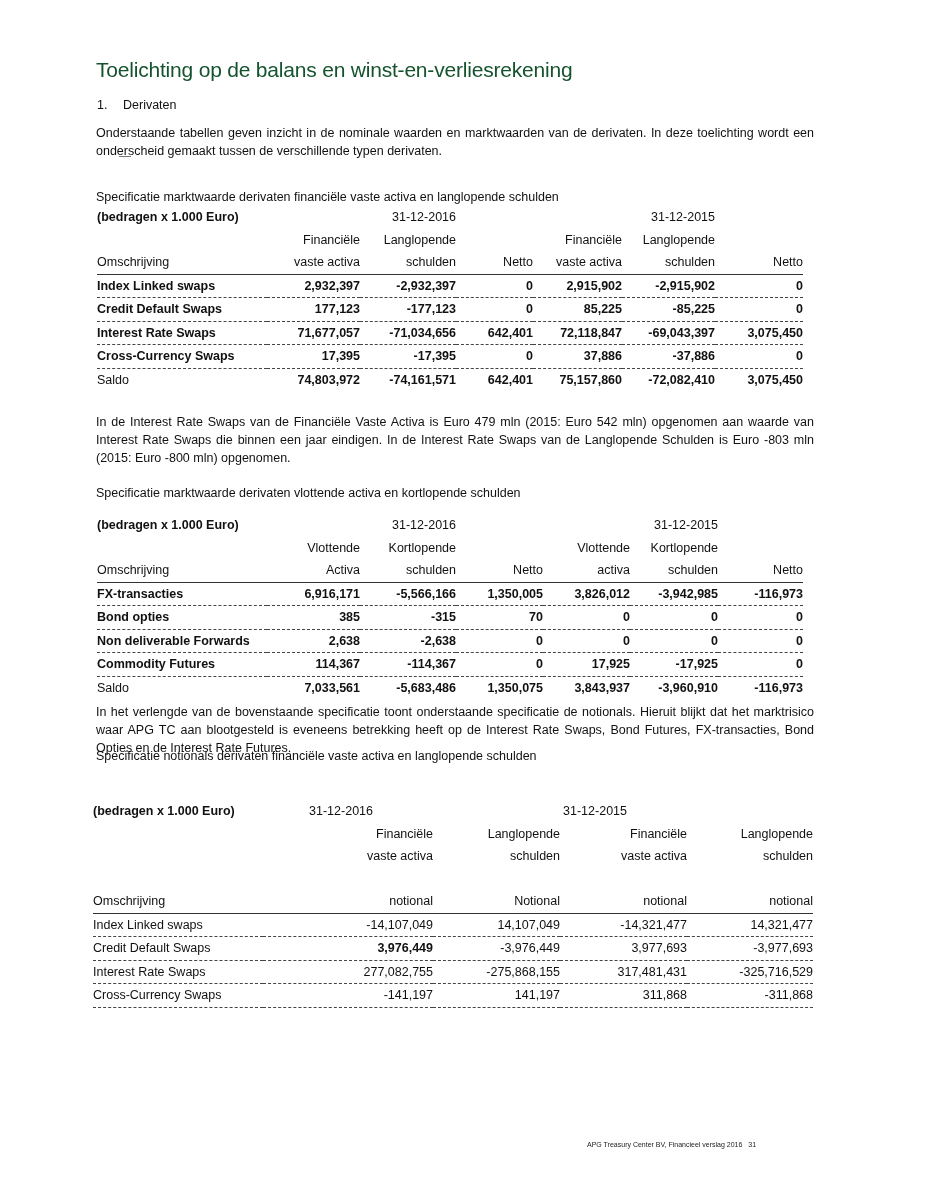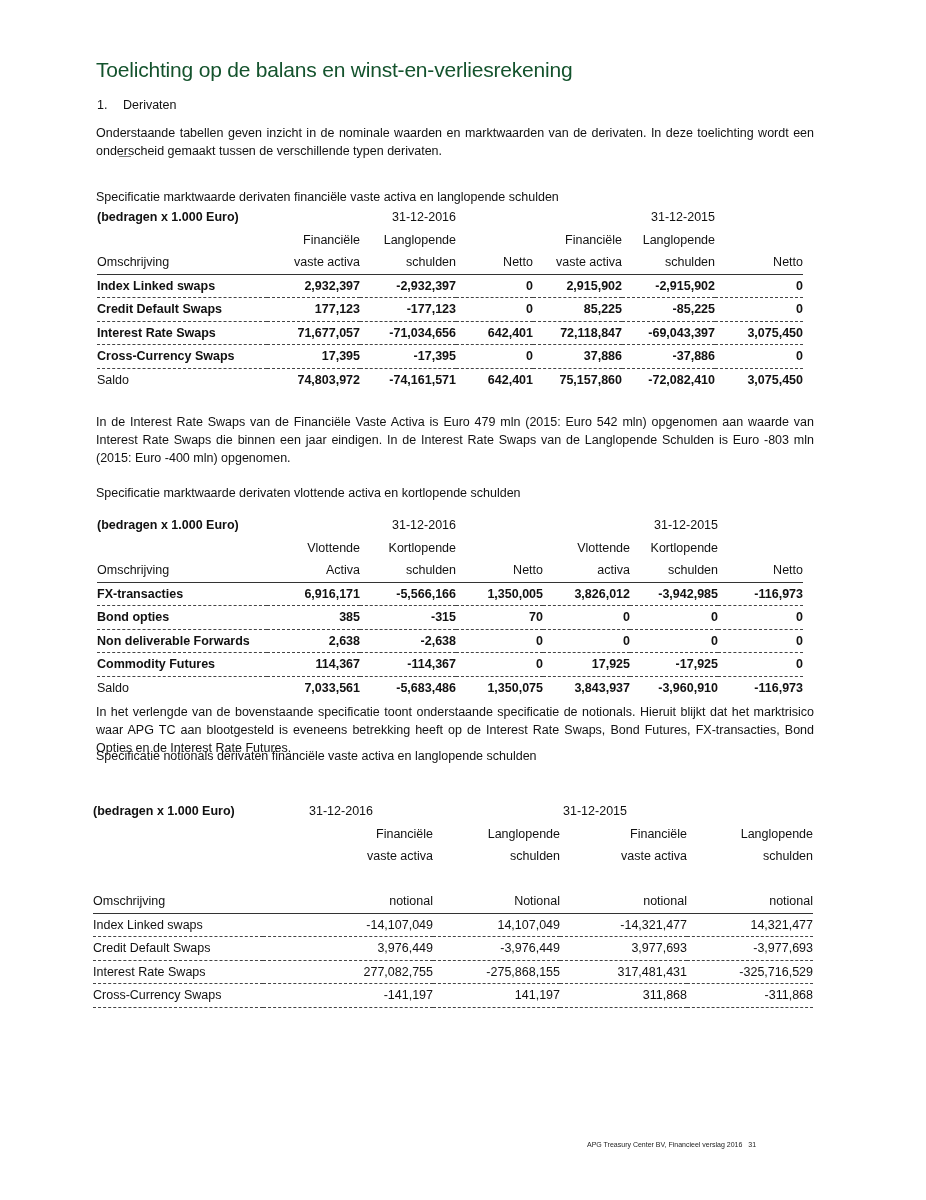--- a/index.html
+++ b/index.html
@@ -121,21 +121,21 @@
       <td class="num">74,803,972</td>
       <td class="num">-74,161,571</td>
       <td class="num">642,401</td>
       <td class="num">75,157,860</td>
       <td class="num">-72,082,410</td>
       <td class="num">3,075,450</td>
     </tr>
   </tbody>
     </table>
 
-  <div class="para" style="top:413px;">In de Interest Rate Swaps van de Financiële Vaste Activa is Euro 479 mln (2015: Euro 542 mln) opgenomen aan waarde van Interest Rate Swaps die binnen een jaar eindigen. In de Interest Rate Swaps van de Langlopende Schulden is Euro -803 mln (2015: Euro -400 mln) opgenomen.</div>
+  <div class="para" style="top:413px;">In de Interest Rate Swaps van de Financiële Vaste Activa is Euro 479 mln (2015: Euro 542 mln) opgenomen aan waarde van Interest Rate Swaps die binnen een jaar eindigen. In de Interest Rate Swaps van de Langlopende Schulden is Euro -803 mln (2015: Euro -800 mln) opgenomen.</div>
 
   <div class="spec" style="top:486px;">Specificatie marktwaarde derivaten vlottende activa en kortlopende schulden</div>
   <table class="fin" style="left:97px; top:514px; width:706px;">
     <colgroup>
       <col style="width:170px">
         <col style="width:93px">
         <col style="width:96px">
         <col style="width:87px">
         <col style="width:87px">
         <col style="width:88px">
@@ -262,21 +262,21 @@
     </tr>
     <tr class="row">
       <td class="lab" style="font-weight:normal;">Index Linked swaps</td>
       <td class="num" style="font-weight:normal;">-14,107,049</td>
       <td class="num" style="font-weight:normal;">14,107,049</td>
       <td class="num" style="font-weight:normal;">-14,321,477</td>
       <td class="num" style="font-weight:normal;">14,321,477</td>
     </tr>
     <tr class="row">
       <td class="lab" style="font-weight:normal;">Credit Default Swaps</td>
-      <td class="num" style="font-weight:normal;">3,976,449</td>
+      <td class="num" style="font-weight:bold;">3,976,449</td>
       <td class="num" style="font-weight:normal;">-3,976,449</td>
       <td class="num" style="font-weight:normal;">3,977,693</td>
       <td class="num" style="font-weight:normal;">-3,977,693</td>
     </tr>
     <tr class="row">
       <td class="lab" style="font-weight:normal;">Interest Rate Swaps</td>
       <td class="num" style="font-weight:normal;">277,082,755</td>
       <td class="num" style="font-weight:normal;">-275,868,155</td>
       <td class="num" style="font-weight:normal;">317,481,431</td>
       <td class="num" style="font-weight:normal;">-325,716,529</td>

